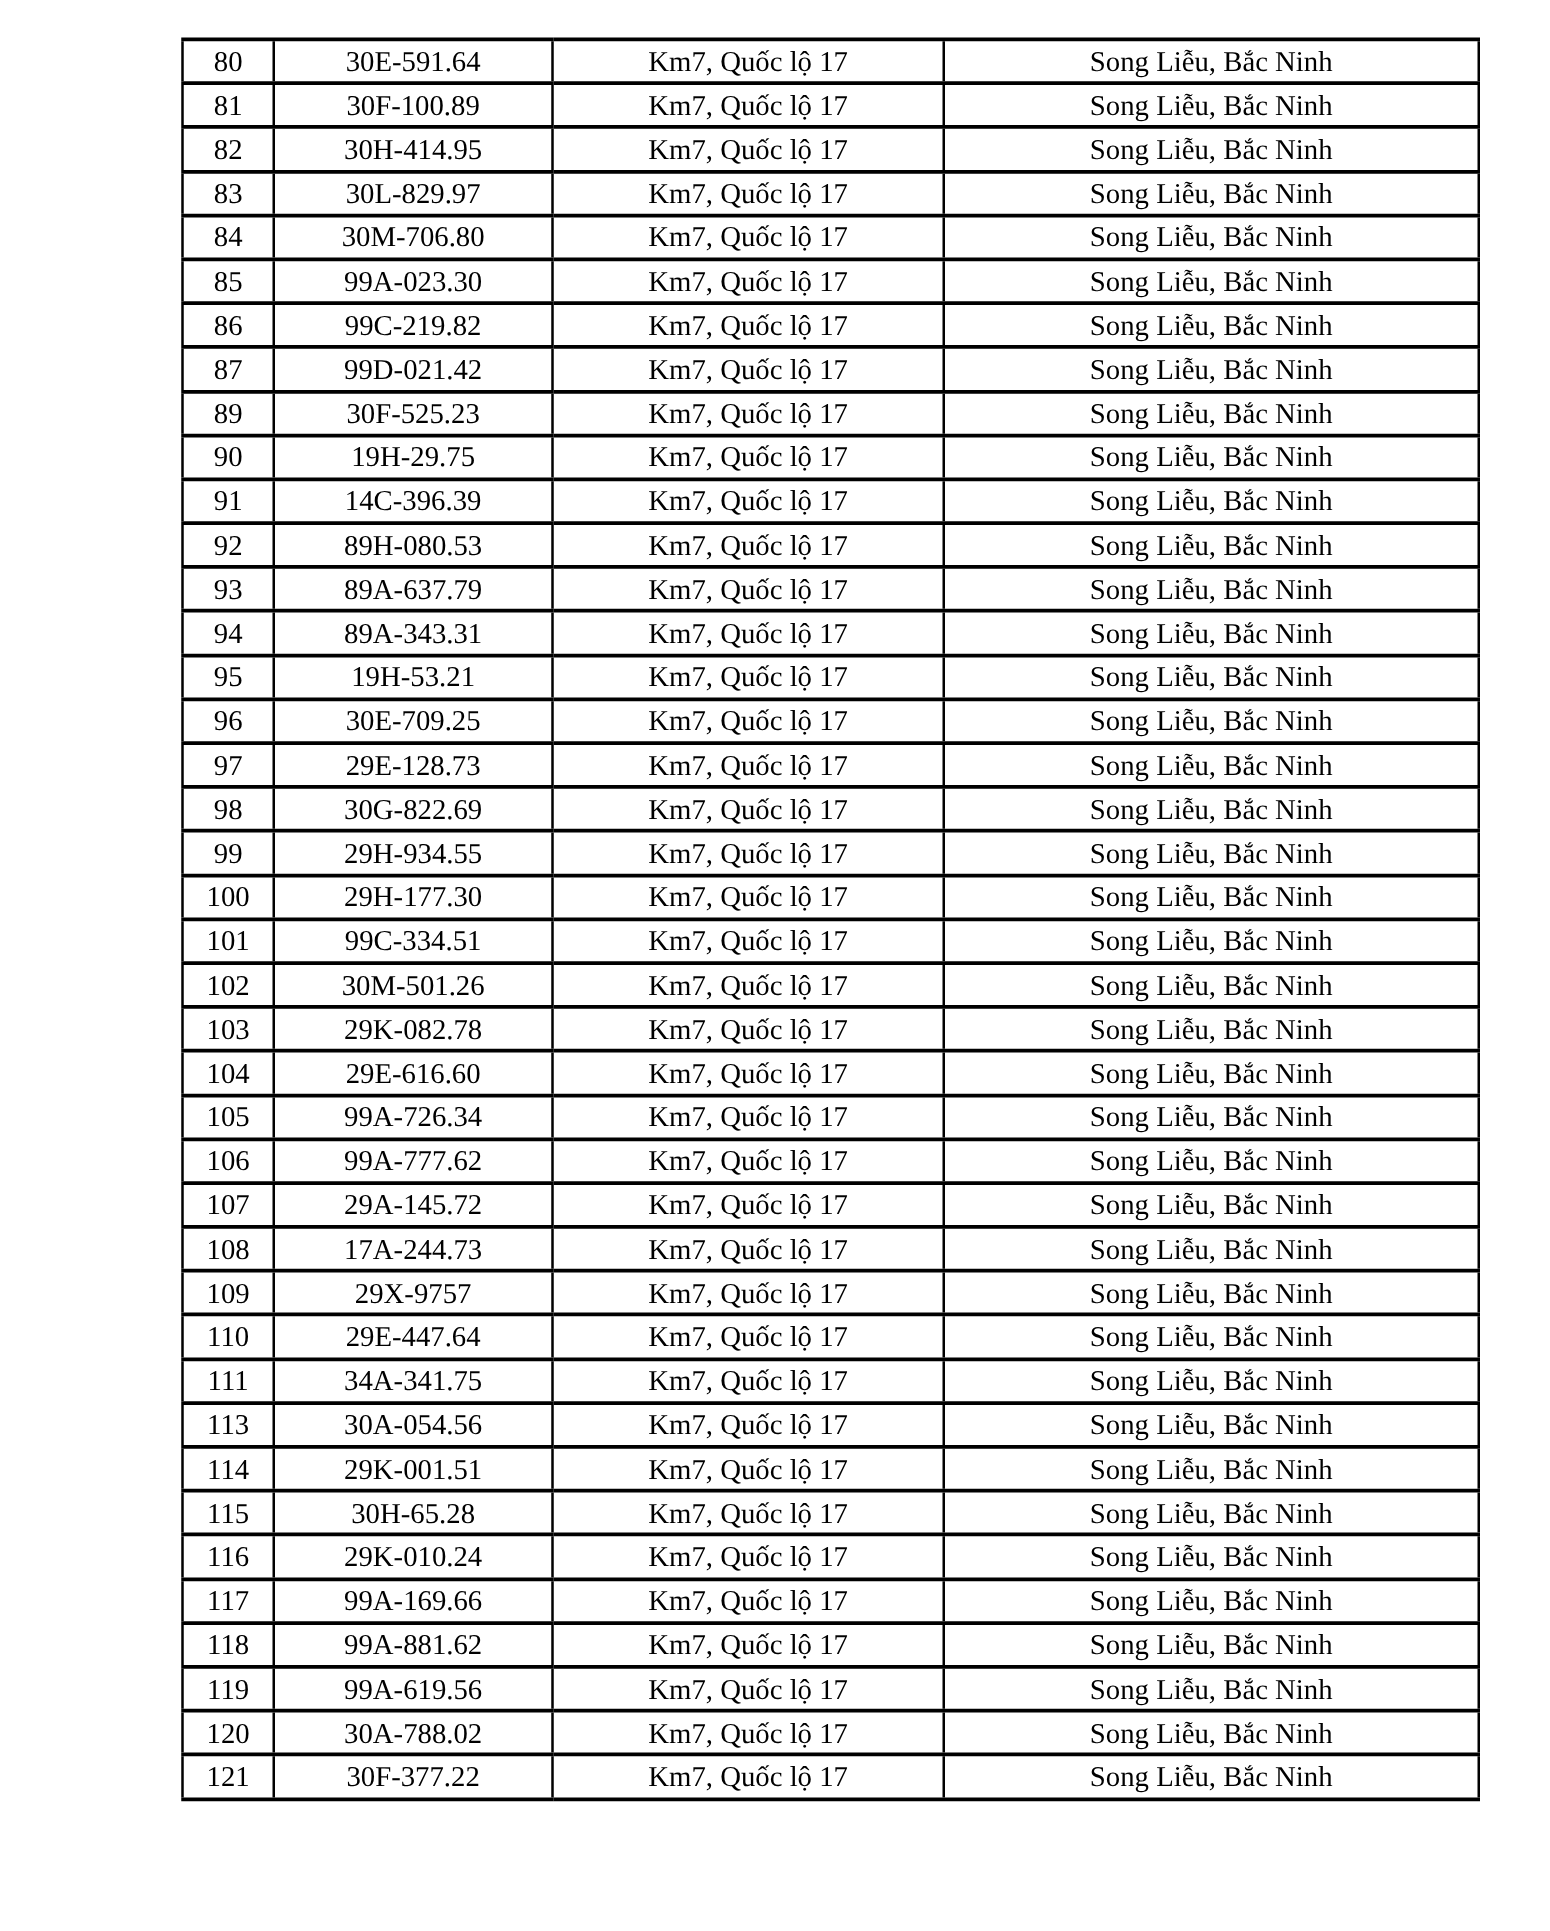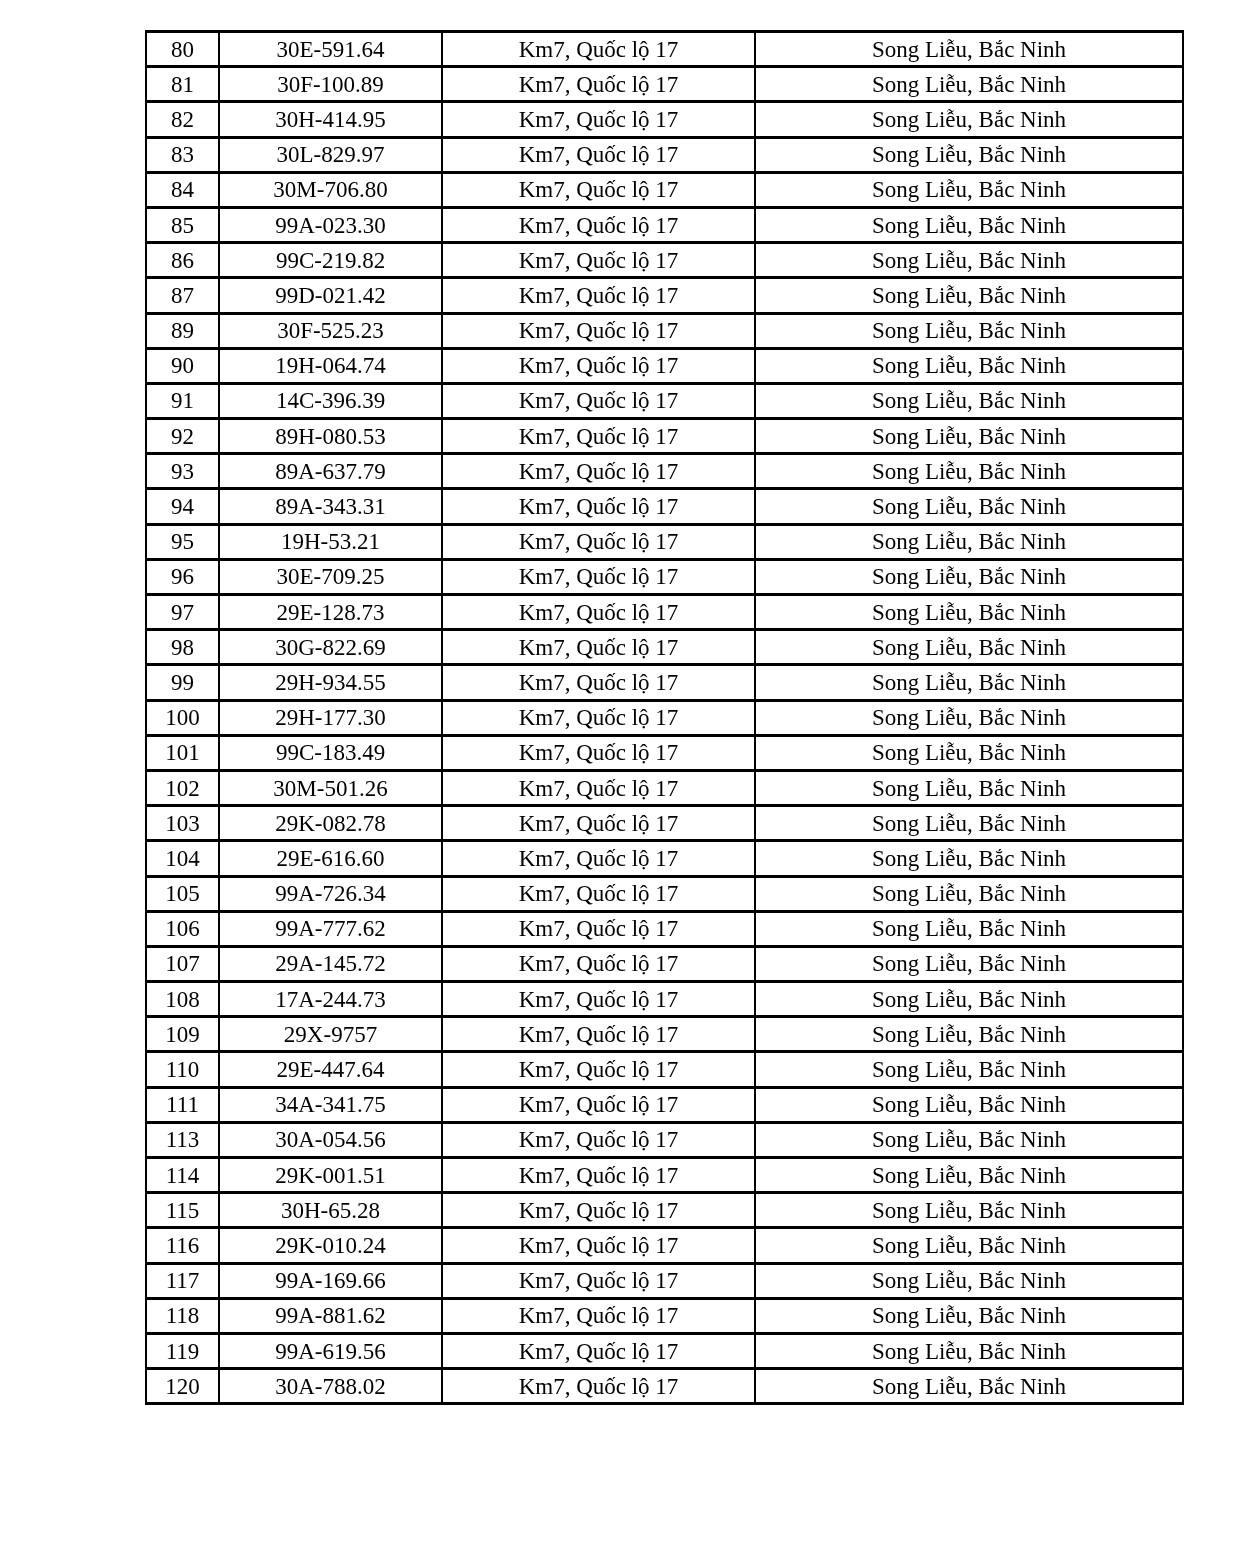--- a/index.html
+++ b/index.html
@@ -104,21 +104,21 @@
           <td>Song Liễu, Bắc Ninh</td>
         </tr>
         <tr>
           <td>89</td>
           <td>30F-525.23</td>
           <td>Km7, Quốc lộ 17</td>
           <td>Song Liễu, Bắc Ninh</td>
         </tr>
         <tr>
           <td>90</td>
-          <td>19H-064.74</td>
+          <td>19H-29.75</td>
           <td>Km7, Quốc lộ 17</td>
           <td>Song Liễu, Bắc Ninh</td>
         </tr>
         <tr>
           <td>91</td>
           <td>14C-396.39</td>
           <td>Km7, Quốc lộ 17</td>
           <td>Song Liễu, Bắc Ninh</td>
         </tr>
         <tr>
@@ -170,21 +170,21 @@
           <td>Song Liễu, Bắc Ninh</td>
         </tr>
         <tr>
           <td>100</td>
           <td>29H-177.30</td>
           <td>Km7, Quốc lộ 17</td>
           <td>Song Liễu, Bắc Ninh</td>
         </tr>
         <tr>
           <td>101</td>
-          <td>99C-183.49</td>
+          <td>99C-334.51</td>
           <td>Km7, Quốc lộ 17</td>
           <td>Song Liễu, Bắc Ninh</td>
         </tr>
         <tr>
           <td>102</td>
           <td>30M-501.26</td>
           <td>Km7, Quốc lộ 17</td>
           <td>Song Liễu, Bắc Ninh</td>
         </tr>
         <tr>
@@ -279,18 +279,24 @@
         </tr>
         <tr>
           <td>119</td>
           <td>99A-619.56</td>
           <td>Km7, Quốc lộ 17</td>
           <td>Song Liễu, Bắc Ninh</td>
         </tr>
         <tr>
           <td>120</td>
           <td>30A-788.02</td>
+          <td>Km7, Quốc lộ 17</td>
+          <td>Song Liễu, Bắc Ninh</td>
+        </tr>
+        <tr>
+          <td>121</td>
+          <td>30F-377.22</td>
           <td>Km7, Quốc lộ 17</td>
           <td>Song Liễu, Bắc Ninh</td>
         </tr>
       </tbody>
   </table>
 </div>
 
 </body></html>

